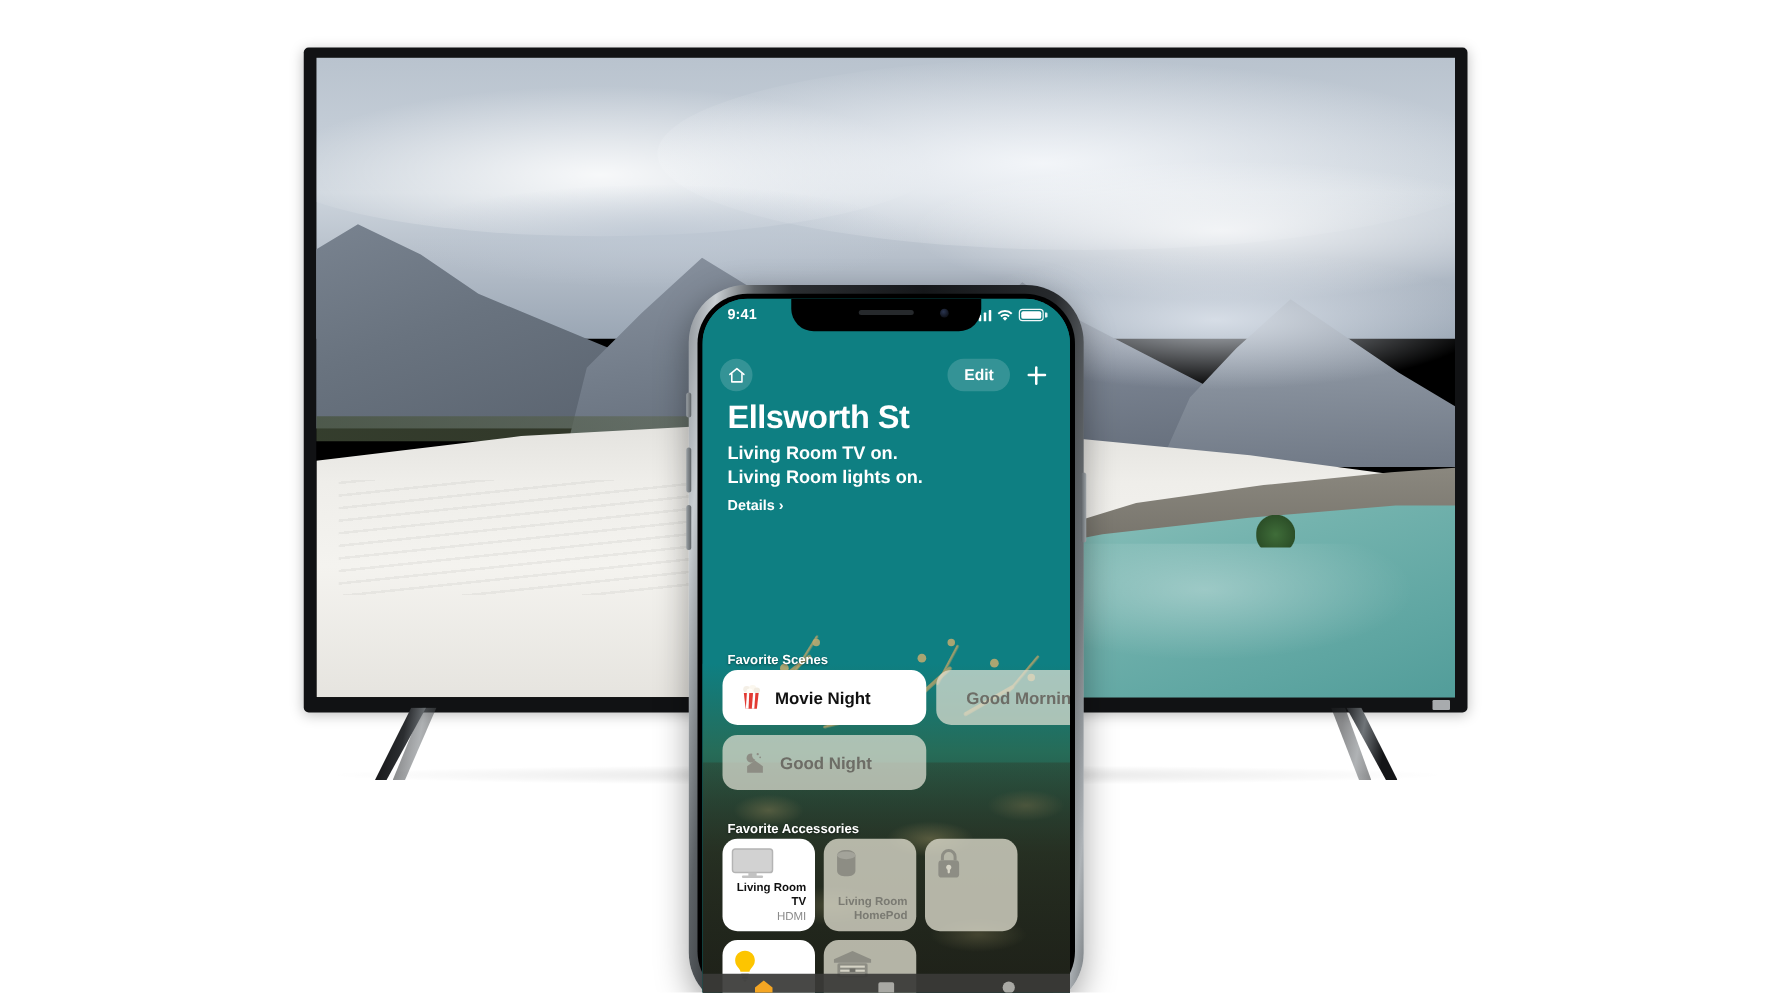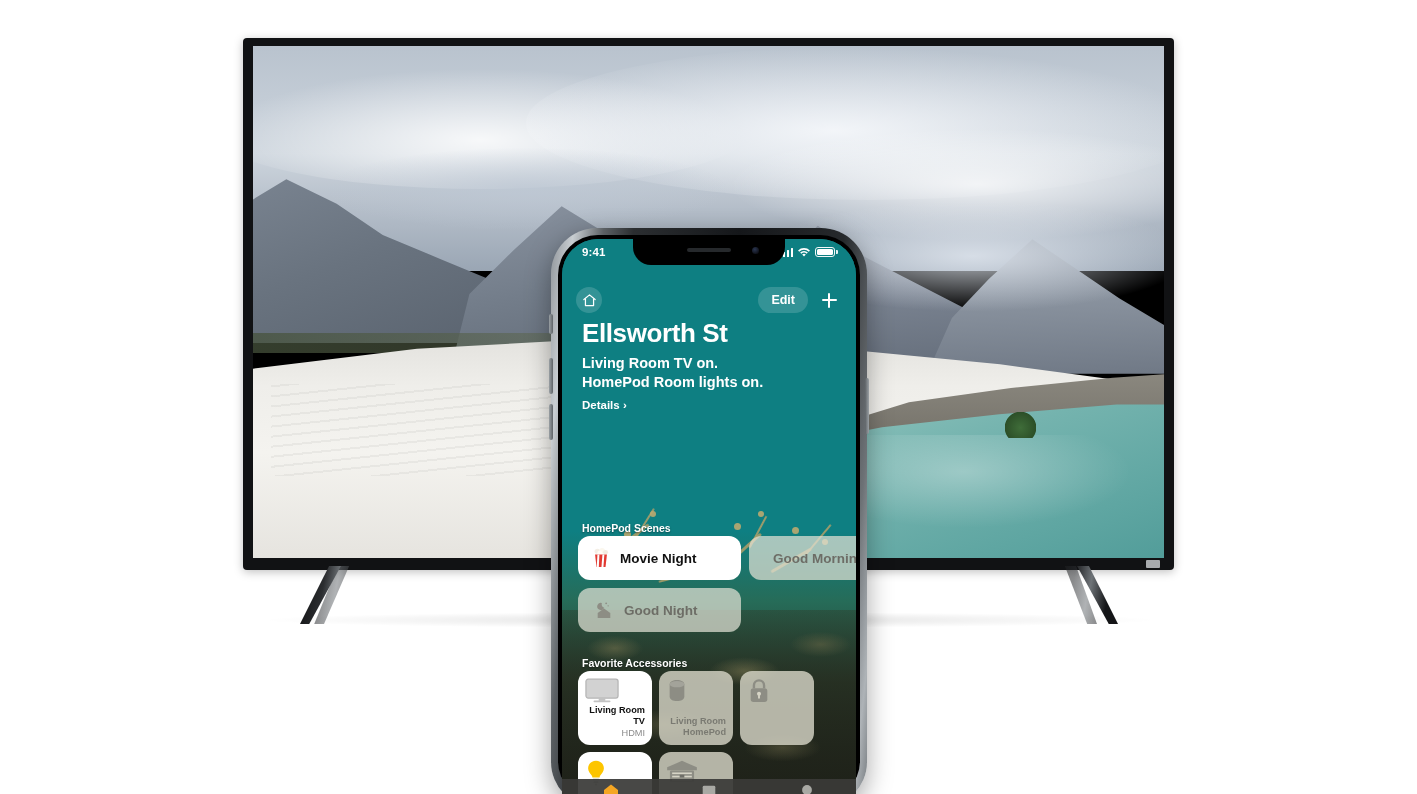--- a/index.html
+++ b/index.html
@@ -298,25 +298,25 @@
           </div>
           <div class="nav-right">
             <div class="edit-pill">Edit</div>
             <div class="plus-btn"></div>
           </div>
         </div>
 
         <div class="headline">
           <div class="h-title">Ellsworth St</div>
           <div class="h-status">Living Room TV on.</div>
-          <div class="h-status">HomePod Room lights on.</div>
+          <div class="h-status">Living Room lights on.</div>
           <div class="h-details">Details ›</div>
         </div>
 
-        <div class="sec-label" id="lbl-scenes">HomePod Scenes</div>
+        <div class="sec-label" id="lbl-scenes">Favorite Scenes</div>
 
         <div class="tile-row" id="row-scene1">
           <div class="scene-tile scene-on" style="width:163px;">
             <svg width="18" height="20" viewBox="0 0 20 22">
               <ellipse cx="6" cy="3.6" rx="3.1" ry="2.9" fill="#f4efe6"></ellipse>
               <ellipse cx="11.2" cy="2.9" rx="3.2" ry="3" fill="#fbf7ee"></ellipse>
               <ellipse cx="15" cy="4.6" rx="2.8" ry="2.6" fill="#f2ece1"></ellipse>
               <ellipse cx="8.6" cy="5.6" rx="2.8" ry="2.6" fill="#fffdf7"></ellipse>
               <path d="M3.4 7h13.2l-1.6 14H5L3.4 7z" fill="#e23a32"></path>
               <path d="M6.1 7h2.1l-.6 14H5.2L6.1 7z" fill="#fdfdfd"></path>

